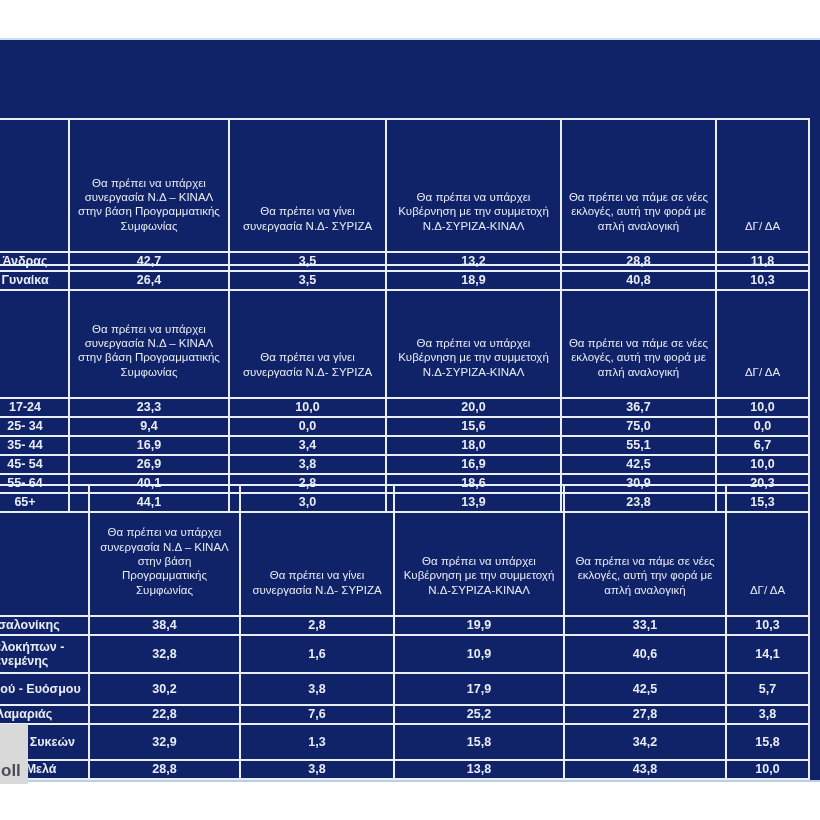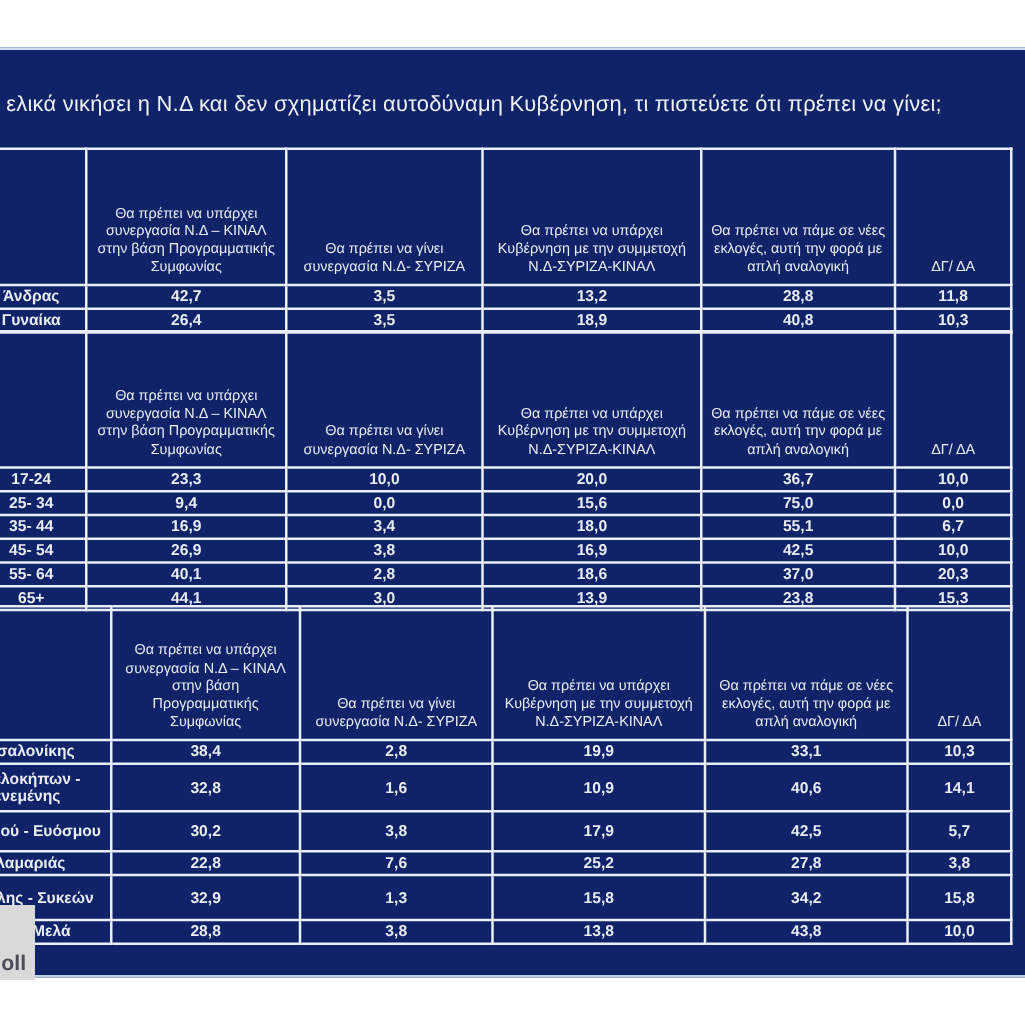--- a/index.html
+++ b/index.html
@@ -20,21 +20,21 @@
     position:absolute;border-collapse:collapse;table-layout:fixed;
   }
   .t1{left:-20px;top:78px;width:828px;}
   .t2{left:-20px;top:224px;width:828px;}
   .t3{left:-57px;top:444px;width:865px;}
   table.poll th, table.poll td{
     border:2px solid #e9eef7;color:#e8ecf4;text-align:center;overflow:hidden;
   }
   table.poll th{
     vertical-align:bottom;font-weight:normal;font-size:11.5px;
-    line-height:1.25;padding:6px 4px;
+    line-height:1.25;padding:18px 4px;
   }
   .t1 th,.t2 th{height:95px;}
   .t3 th{height:93px;}
   table.poll td{
     font-size:12.5px;font-weight:bold;height:17px;padding:0 2px;
     line-height:1.15;vertical-align:middle;
   }
   .t3 td{height:18px;}
   .t3 tbody tr:nth-child(2) td{height:36px;}
   .t3 tbody tr:nth-child(3) td{height:30px;}
@@ -45,21 +45,20 @@
   }
   .logo-box span{
     position:absolute;left:1px;bottom:3px;
     font-size:17px;font-weight:bold;color:#4a4c58;margin-top:16px;
   }
 </style>
 </head>
 <body>
 
 <div class="navy-band">
-  <div class="poll-title">ελικά νικήσει η Ν.Δ και δεν σχηματίζει αυτοδύναμη Κυβέρνηση, τι πιστεύετε ότι πρέπει να γίνει;</div>
 
   <table class="poll t1">
       <colgroup>
         <col style="width: 88px;">
         <col style="width: 160px;">
         <col style="width: 157px;">
         <col style="width: 175px;">
         <col style="width: 155px;">
         <col style="width: 93px;">
       </colgroup>
@@ -142,21 +141,21 @@
           <td>3,8</td>
           <td>16,9</td>
           <td>42,5</td>
           <td>10,0</td>
         </tr>
         <tr>
           <td>55- 64</td>
           <td>40,1</td>
           <td>2,8</td>
           <td>18,6</td>
-          <td>37,0</td>
+          <td>30,9</td>
           <td>20,3</td>
         </tr>
         <tr>
           <td>65+</td>
           <td>44,1</td>
           <td>3,0</td>
           <td>13,9</td>
           <td>23,8</td>
           <td>15,3</td>
         </tr>

